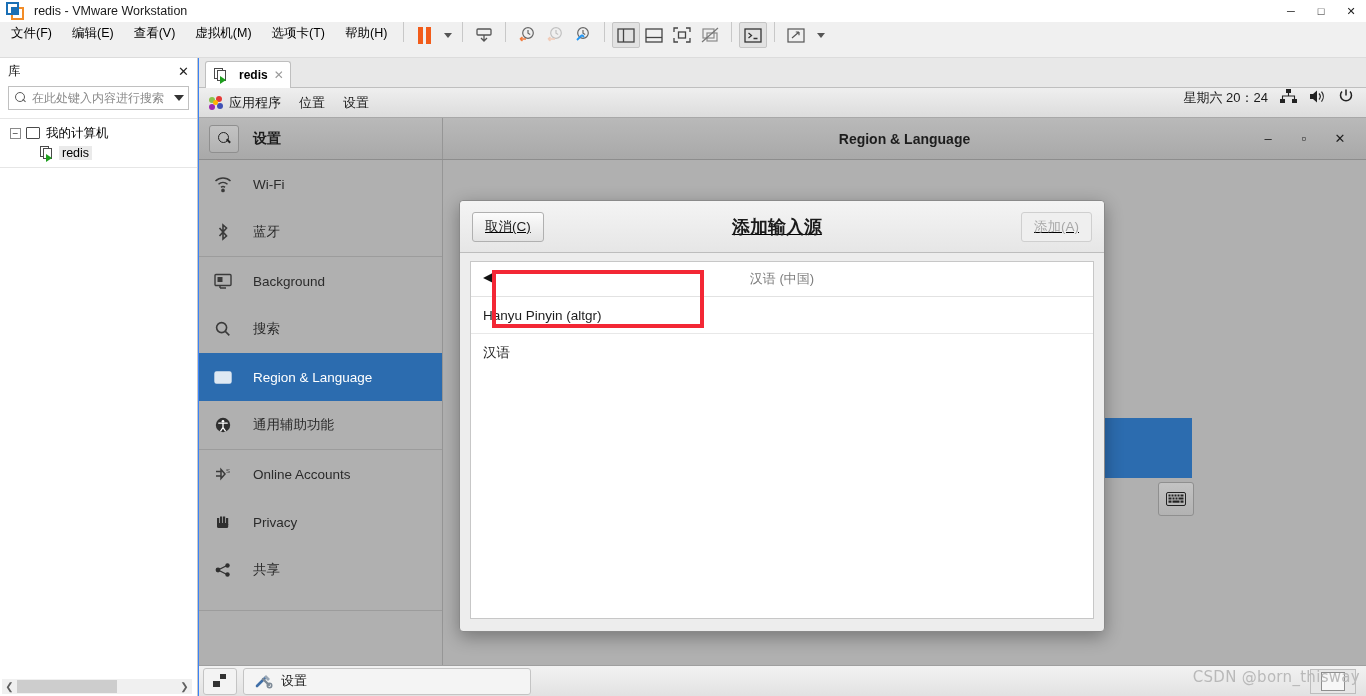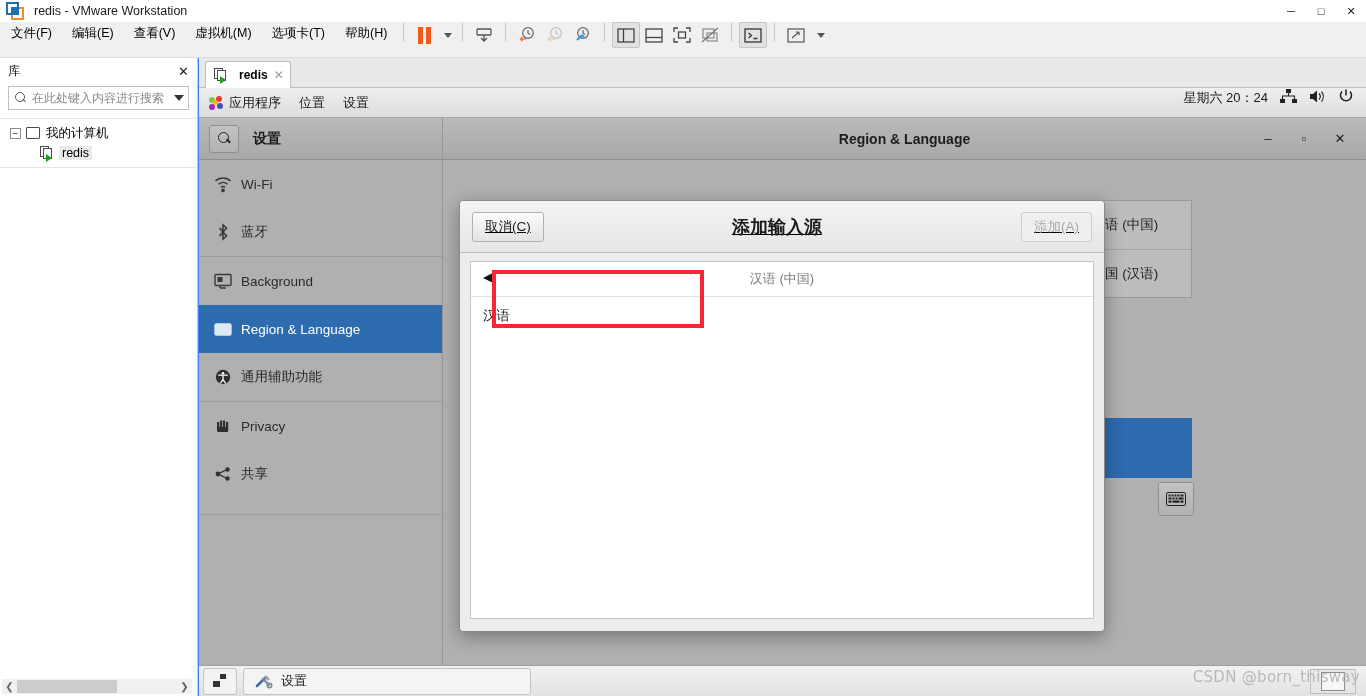--- a/index.html
+++ b/index.html
@@ -120,21 +120,21 @@
   .mag::before { content:""; position:absolute; left:0;top:0;width:9px;height:9px;border:1.6px solid #222;border-radius:50%;}
   .mag::after { content:""; position:absolute; left:8px;top:8px;width:5px;height:1.8px;background:#222;transform:rotate(45deg);}
   .shead-title-l { font-size: 14px; font-weight: bold; color: #1d1d1d; }
   .shead-right { flex: 1; display:flex; align-items:center; position: relative; }
   .shead-title-r { position:absolute; left:0; right:0; text-align:center; font-size: 14px; font-weight: bold; color:#1d1d1d; }
   .win-ctrls { margin-left:auto; display:flex; align-items:center; gap: 20px; padding-right: 18px; z-index:2;}
   .win-ctrl { font-size: 13px; color: #1d1d1d; width: 16px; text-align:center; cursor:pointer;}
 
   .sbody { display:flex; height: 518px; }
   .ssidebar { width: 244px; background: #b0b0b0; border-right: 1px solid #969696; overflow:hidden;}
-  .sitem { display:flex; align-items:center; height: 48px; padding-left: 14px; gap: 8px; }
+  .sitem { display:flex; align-items:center; height: 48px; padding-left: 14px; gap: 20px; }
   .sitem .lbl { font-size: 13.5px; color: #2b2b2b; }
   .sitem.active { background: #2c6caf; }
   .sitem.active .lbl { color: #ffffff; }
   .sitem.active svg { stroke: #dfe9f3; fill: #dfe9f3; }
   .sgroup-div { height: 1px; background: #9c9c9c; margin: 0; }
   .scontent { flex: 1; background: #b0b0b0; position: relative; }
   .src-list { position: absolute; left: 655px; top: 40px; width: 94px; background: #bcbcbc;
               border: 1px solid #9a9a9a; }
   .src-row { height: 48px; display:flex; align-items:center; padding-left: 6px; font-size: 13.5px; color: #222; }
   .src-row + .src-row { border-top: 1px solid #a3a3a3; }
@@ -429,39 +429,53 @@
           <div class="sgroup-div"></div>
 
           <div class="sitem">
             <svg width="20" height="18" viewBox="0 0 20 18" fill="none" stroke="#3a3a3a" stroke-width="1.4">
               <rect x="2" y="2.5" width="16" height="11" rx="1"></rect>
                 <rect x="4.5" y="5" width="5" height="5" fill="#3a3a3a" stroke="none"></rect>
                 <path d="M7 13.5v2.5M13 16h-6"></path>
             </svg>
             <span class="lbl">Background</span>
           </div>
+          <div class="sitem">
+            <svg width="20" height="18" viewBox="0 0 20 18" fill="none" stroke="#3a3a3a" stroke-width="1.6">
+              <circle cx="8.6" cy="7.6" r="5"></circle>
+                <path d="M12.3 11.4l4 4"></path>
+            </svg>
+            <span class="lbl">搜索</span>
+          </div>
           <div class="sitem active">
             <svg width="20" height="18" viewBox="0 0 20 18" fill="none" stroke="#dfe9f3" stroke-width="1.4">
               <rect x="2" y="4" width="16" height="11" rx="1.5"></rect>
                 <circle cx="10" cy="9.5" r="2.6"></circle>
                 <path d="M4 6.5h2"></path>
             </svg>
             <span class="lbl">Region &amp; Language</span>
           </div>
           <div class="sitem">
             <svg width="20" height="18" viewBox="0 0 20 18">
               <circle cx="10" cy="9" r="7.2" fill="#2f2f2f"></circle>
                 <circle cx="10" cy="5.2" r="1.3" fill="#fff"></circle>
               <path d="M5.8 7.2h8.4M10 7.5v4M10 11.5l-2.3 3.4M10 11.5l2.3 3.4" stroke="#fff" stroke-width="1.3" fill="none" stroke-linecap="round"></path>
             </svg>
             <span class="lbl">通用辅助功能</span>
           </div>
 
           <div class="sgroup-div"></div>
 
+          <div class="sitem">
+            <svg width="20" height="18" viewBox="0 0 20 18" fill="none" stroke="#3a3a3a" stroke-width="1.5">
+              <path d="M3 6.5h5M3 11h5M8 4.5l4 4.5-4 4.5z"></path>
+                <text x="13" y="8" font-size="6" fill="#3a3a3a" stroke="none">S</text>
+            </svg>
+            <span class="lbl">Online Accounts</span>
+          </div>
           <div class="sitem">
             <svg width="20" height="18" viewBox="0 0 20 18" fill="#2f2f2f">
               <rect x="4" y="5" width="2.2" height="7"></rect>
                 <rect x="7" y="3.5" width="2.2" height="8.5"></rect>
               <rect x="10" y="3.5" width="2.2" height="8.5"></rect>
                 <rect x="13" y="5" width="2.2" height="7"></rect>
               <rect x="4" y="10" width="11.2" height="5" rx="1.5"></rect>
             </svg>
             <span class="lbl">Privacy</span>
           </div>
@@ -471,24 +485,20 @@
                 <circle cx="5" cy="9" r="2.4"></circle>
                 <circle cx="14.5" cy="13.5" r="2.2"></circle>
               <path d="M7 8l6-3M7 10l6 3" stroke="#2f2f2f" stroke-width="1.3"></path>
             </svg>
             <span class="lbl">共享</span>
           </div>
           <div class="sgroup-div" style="margin-top:16px"></div>
         </div>
 
         <div class="scontent">
-          <div class="src-list">
-            <div class="src-row">语 (中国)</div>
-            <div class="src-row">国 (汉语)</div>
-          </div>
           <div class="blue-box"></div>
           <div class="kbd-btn">
             <svg width="20" height="14" viewBox="0 0 20 14" fill="#222">
               <rect x="0.5" y="0.5" width="19" height="13" rx="1.5" fill="none" stroke="#222"></rect>
               <rect x="2.5" y="2.5" width="2" height="2"></rect>
                 <rect x="5.5" y="2.5" width="2" height="2"></rect>
               <rect x="8.5" y="2.5" width="2" height="2"></rect>
                 <rect x="11.5" y="2.5" width="2" height="2"></rect>
               <rect x="14.5" y="2.5" width="3" height="2"></rect>
               <rect x="2.5" y="5.5" width="3" height="2"></rect>
@@ -507,20 +517,23 @@
         <div class="dlg-head">
           <div class="dlg-btn">取消(C)</div>
           <div class="dlg-title">添加输入源</div>
           <div class="dlg-btn dim">添加(A)</div>
         </div>
         <div class="dlg-body">
           <div class="dlg-hdr-row">
             <span class="arrow-mark">◀</span>
             <span>汉语 (中国)</span>
           </div>
+          <div class="dlg-row">
+            <span>Hanyu Pinyin (altgr)</span>
+          </div>
           <div class="dlg-row" style="border-bottom:none">
             <span>汉语</span>
           </div>
         </div>
         <div class="redbox"></div>
       </div>
     </div>
 
     <div class="dotted-sep"></div>
 

